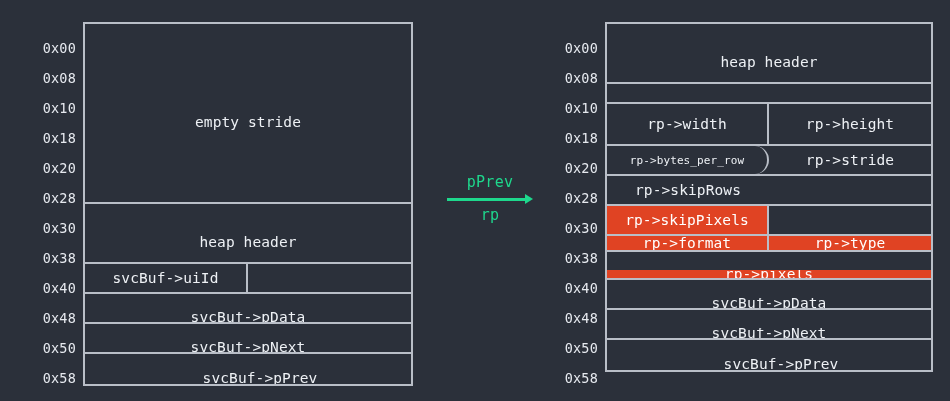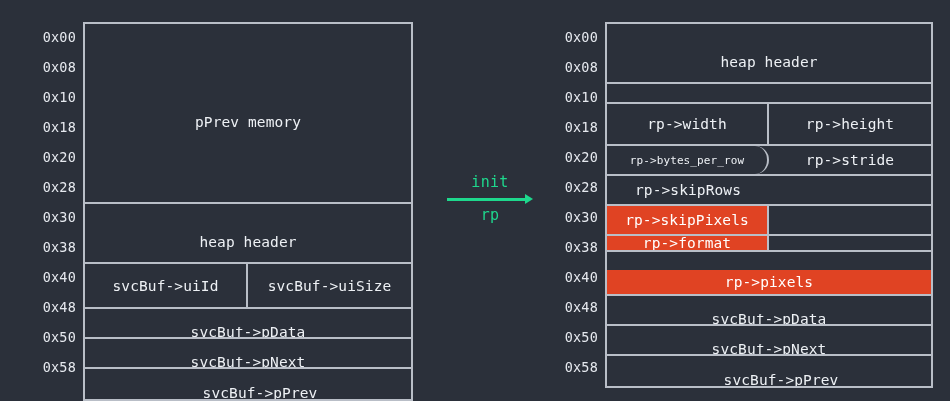--- a/index.html
+++ b/index.html
@@ -17,21 +17,21 @@
 
   #diagram {
     position: relative;
     width: 950px;
     height: 401px;
   }
 
   
   .addr-col {
     position: absolute;
-    top: 22px;
+    top: 33px;
     width: 62px;
     text-align: right;
   }
   .addr-col.left  { left: 14px; }
   .addr-col.right { left: 536px; }
 
   .addr {
     height: 30px;
     line-height: 30px;
     font-size: 13.5px;
@@ -132,42 +132,41 @@
       <div class="addr">0x30</div>
       <div class="addr">0x38</div>
       <div class="addr">0x40</div>
       <div class="addr">0x48</div>
       <div class="addr">0x50</div>
       <div class="addr">0x58</div>
     </div>
 
   <div class="mem-table left">
       <div class="mem-row" style="height: 180px;">
-        <div class="cell full">pPrev memory</div>
+        <div class="cell full">empty stride</div>
       </div>
       <div class="mem-row" style="height: 60px;">
         <div class="cell full">heap header</div>
       </div>
-      <div class="mem-row" style="height: 45px; justify-content: space-between;">
+      <div class="mem-row" style="height: 30px; justify-content: space-between;">
         <div class="cell half first">svcBuf-&gt;uiId</div>
-        <div class="cell half">svcBuf-&gt;uiSize</div>
       </div>
       <div class="mem-row" style="height: 30px;">
         <div class="cell full">svcBuf-&gt;pData</div>
       </div>
       <div class="mem-row" style="height: 30px;">
         <div class="cell full">svcBuf-&gt;pNext</div>
       </div>
       <div class="mem-row" style="height: 30px;">
         <div class="cell full">svcBuf-&gt;pPrev</div>
       </div>
     </div>
 
   <div class="arrow-group">
-    <div class="arrow-label">init</div>
+    <div class="arrow-label">pPrev</div>
     <div class="arrow-line">
       <div class="shaft"></div>
       <div class="head"></div>
     </div>
     <div class="arrow-label">rp</div>
   </div>
 
   <div class="addr-col right">
       <div class="addr">0x00</div>
       <div class="addr">0x08</div>
@@ -199,22 +198,23 @@
         <div class="cell half">rp-&gt;stride</div>
       </div>
       <div class="mem-row" style="height: 30px;">
         <div class="cell half">rp-&gt;skipRows</div>
       </div>
       <div class="mem-row" style="height: 30px;">
         <div class="cell half first highlight">rp-&gt;skipPixels</div>
       </div>
       <div class="mem-row" style="height: 16px;">
         <div class="cell half first highlight">rp-&gt;format</div>
-      </div>
-      <div class="mem-row" style="height: 44px;">
+        <div class="cell half highlight">rp-&gt;type</div>
+      </div>
+      <div class="mem-row" style="height: 28px;">
         <div class="cell full highlight">rp-&gt;pixels</div>
       </div>
       <div class="mem-row" style="height: 30px;">
         <div class="cell full">svcBuf-&gt;pData</div>
       </div>
       <div class="mem-row" style="height: 30px;">
         <div class="cell full">svcBuf-&gt;pNext</div>
       </div>
       <div class="mem-row" style="height: 30px;">
         <div class="cell full">svcBuf-&gt;pPrev</div>

